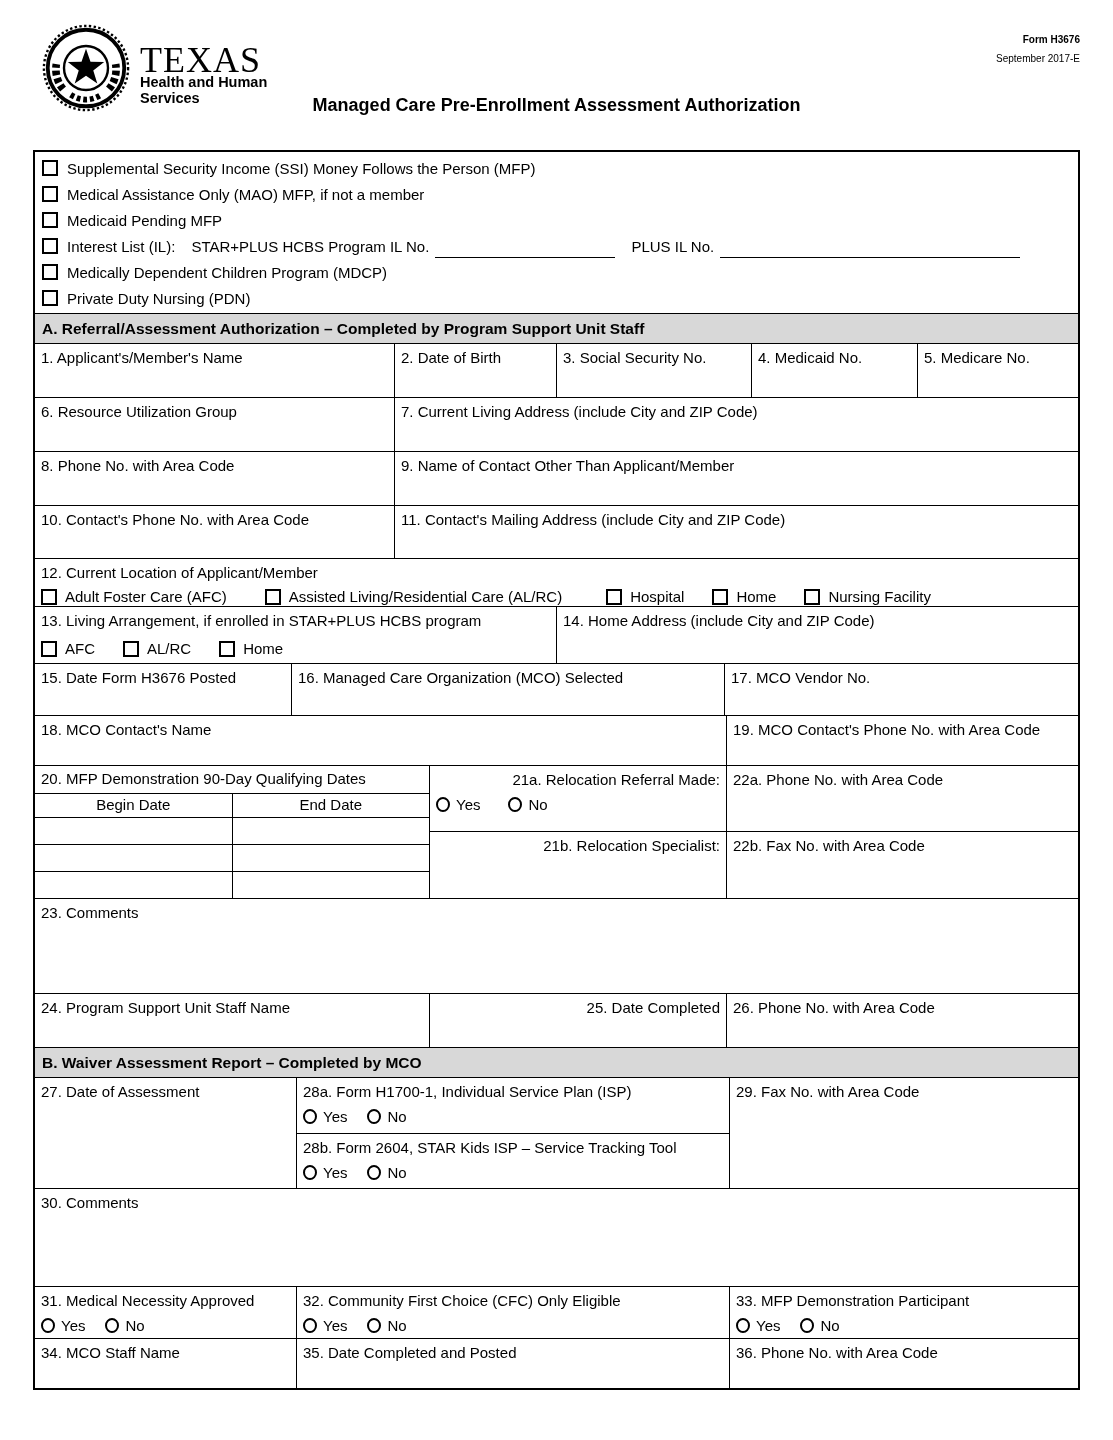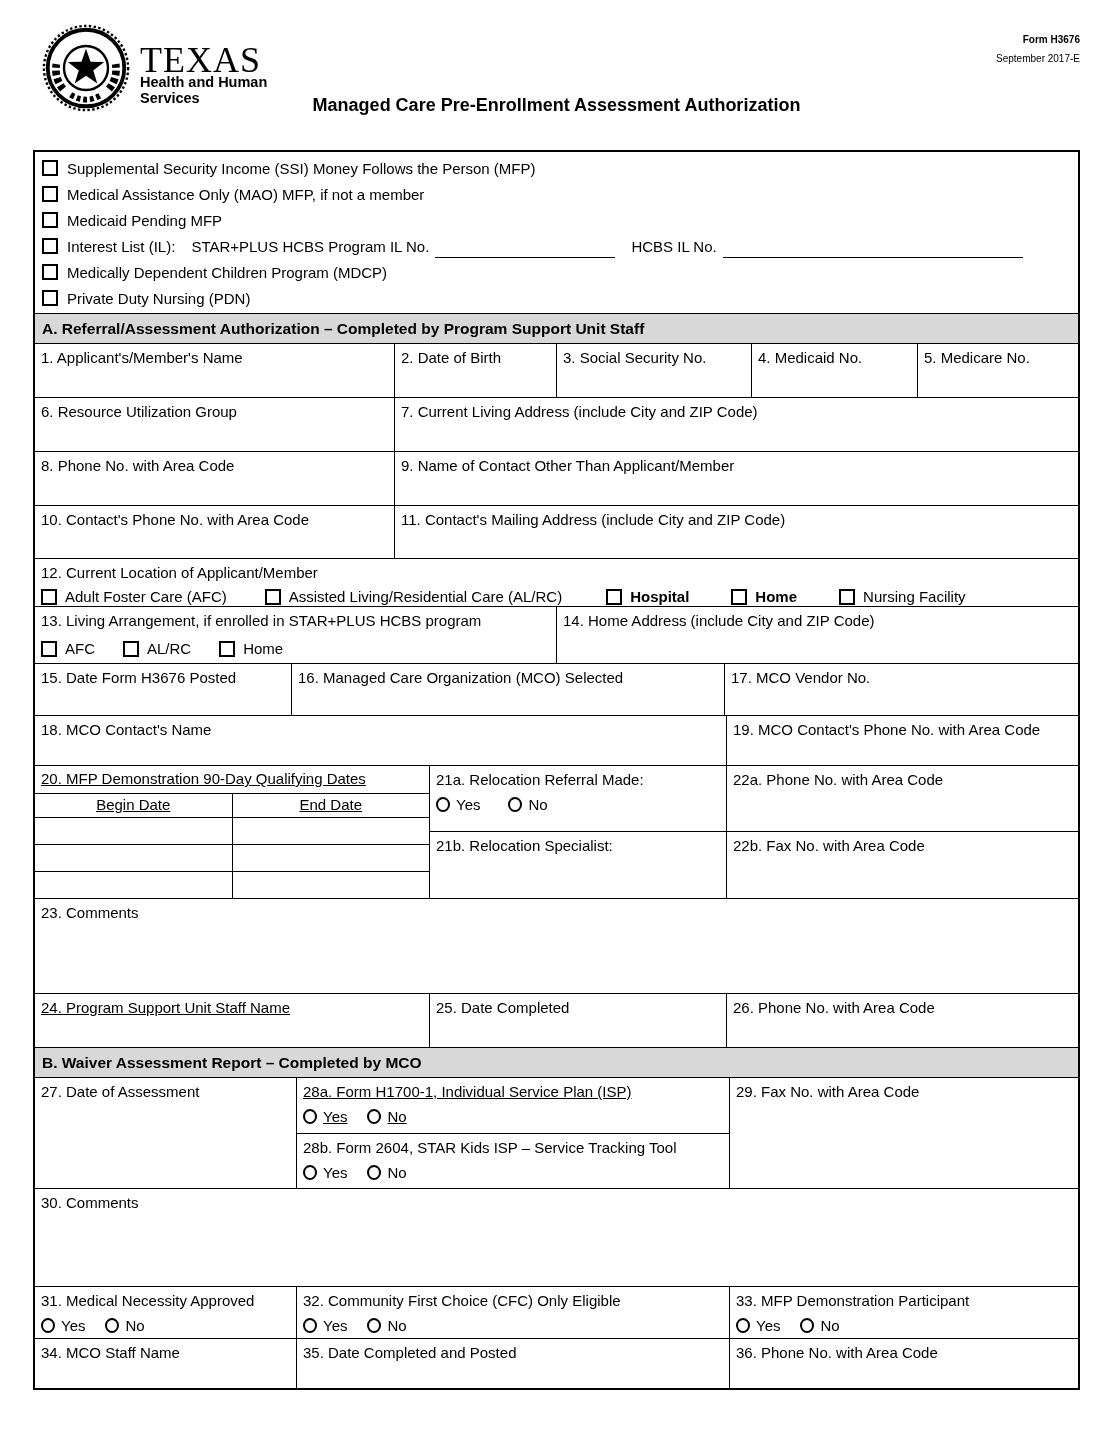--- a/index.html
+++ b/index.html
@@ -35,50 +35,50 @@
   .sec-header { height: 30px; display: flex; align-items: center; padding-left: 7px;
     font-size: 15.5px; font-weight: bold; background: #d8d8d8; border-top: 1px solid #000; }
 
   
   .row { display: flex; border-top: 1px solid #000; }
   .cell { border-right: 1px solid #000; padding: 4px 6px; font-size: 15px; overflow: hidden; }
   .cell.last { border-right: none; flex: 1; }
   .p0 { padding: 0; }
   .flabel { font-size: 15px; line-height: 19px; }
   .w162 { flex: 0 0 162px; } .w166 { flex: 0 0 166px; } .w195 { flex: 0 0 195px; }
-  .w257 { flex: 0 0 257px; } .w262 { flex: 0 0 262px; } .w297 { flex: 0 0 297px; }
-  .w360 { flex: 0 0 360px; } .w395 { flex: 0 0 395px; text-decoration: underline; } .w433 { flex: 0 0 433px; }
+  .w257 { flex: 0 0 257px; } .w262 { flex: 0 0 262px; } .w297 { flex: 0 0 297px; text-align: right; }
+  .w360 { flex: 0 0 360px; } .w395 { flex: 0 0 395px; } .w433 { flex: 0 0 433px; }
   .w522 { flex: 0 0 522px; } .w692 { flex: 0 0 692px; }
 
   
   .opt-row { display: flex; align-items: center; margin-top: 6px; }
   .opt { display: flex; align-items: center; }
   .opt .cb { margin-right: 8px; }
-  .gap38 { margin-right: 38px; align-items: flex-end; } .gap44 { margin-right: 44px; } .gap30 { margin-right: 42px; font-weight: bold; } .gap28 { margin-right: 28px; }
+  .gap38 { margin-right: 38px; align-items: flex-end; } .gap44 { margin-right: 44px; } .gap30 { margin-right: 28px; } .gap28 { margin-right: 28px; }
 
   
   .radio-row { display: flex; align-items: center; margin-top: 7px; }
   .radio { width: 14px; height: 15px; border: 2px solid #000; border-radius: 50%; background: #fff; margin-right: 6px; flex: none; }
   .rlabel { font-size: 15px; margin-right: 28px; }
 
   
   .mfp-table { display: flex; flex-direction: column; height: 100%; }
   .mfp-title { height: 28px; padding: 4px 6px; border-bottom: 1px solid #000; font-size: 15px; }
   .mfp-headrow { display: flex; height: 24px; border-bottom: 1px solid #000; }
   .mfp-headcell { flex: 1; text-align: center; font-size: 15px; padding-top: 2px; }
   .mfp-headcell.first, .mfp-datacell.first { border-right: 1px solid #000; }
   .mfp-datarow { display: flex; flex: 1; border-bottom: 1px solid #000; }
   .mfp-datarow.lastrow { border-bottom: none; }
   .mfp-datacell { flex: 1; }
 
   
   .stack { display: flex; flex-direction: column; height: 100%; }
   .sub-a { height: 66px; border-bottom: 1px solid #000; padding: 4px 6px; }
   .sub-b { flex: 1; padding: 4px 6px; }
-  .sub-a28 { height: 56px; border-bottom: 1px solid #000; padding: 4px 6px; text-decoration: underline; }
+  .sub-a28 { height: 56px; border-bottom: 1px solid #000; padding: 4px 6px; }
 </style>
 </head>
 <body>
 
 <div class="page">
 
   <div class="header">
     <div class="logo">
       <svg class="seal" viewBox="0 0 92 92">
         <circle cx="46" cy="46" r="44" fill="none" stroke="#000" stroke-width="2.5" stroke-dasharray="2.5 2.5"></circle>
@@ -115,21 +115,21 @@
       </div>
       <div class="prow">
         <span class="cb"></span>
         <span>Medicaid Pending MFP</span>
       </div>
       <div class="prow">
         <span class="cb"></span>
         <span>Interest List (IL):</span>
         <span style="margin-left:16px">STAR+PLUS HCBS Program IL No.</span>
         <span class="blank" style="width:180px; margin-left:6px"></span>
-        <span style="margin-left:16px">HCBS IL No.</span>
+        <span style="margin-left:16px">PLUS IL No.</span>
         <span class="blank" style="width:300px; margin-left:6px"></span>
       </div>
       <div class="prow">
         <span class="cb"></span>
         <span>Medically Dependent Children Program (MDCP)</span>
       </div>
       <div class="prow">
         <span class="cb"></span>
         <span>Private Duty Nursing (PDN)</span>
       </div>

